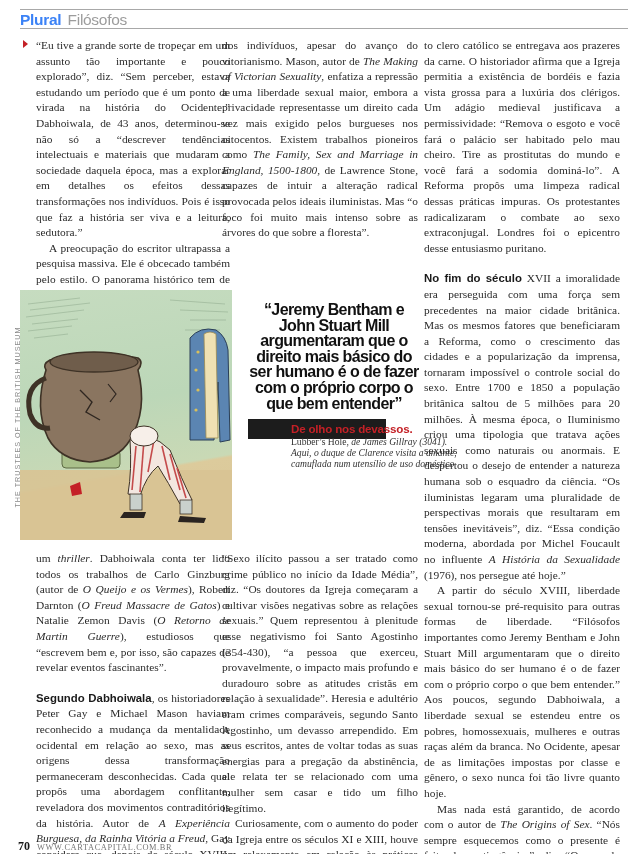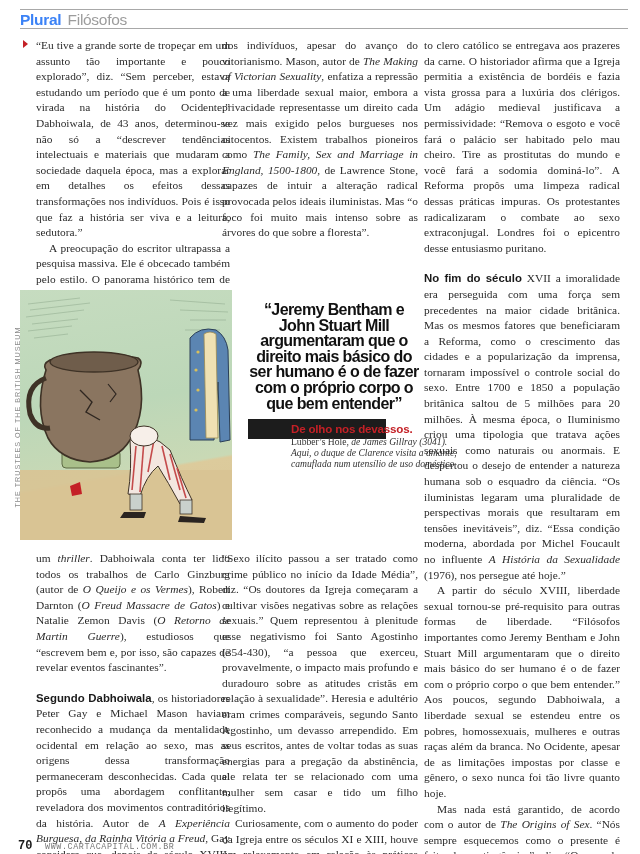--- a/index.html
+++ b/index.html
@@ -39,21 +39,21 @@
                  letter-spacing:1px; color:#8a8a8a; white-space:nowrap; width:250px; text-align:center; }
 
   .pullquote { position:absolute; left:248px; top:302px; width:172px;
                font-family:"Liberation Sans","DejaVu Sans",sans-serif; font-weight:bold;
                font-size:16px; line-height:15.6px; color:#111; letter-spacing:-0.6px;text-align:center; }
   .pq-bar { position:absolute; left:248px; top:419px; width:138px; height:20px; background:#1c1c1c; }
   .caption { position:absolute; left:248px; top:422px; width:170px; font-size:9.6px; line-height:11.2px; color:#333;margin-left:43px; }
   .caption .cap-title { font-family:"Liberation Sans","DejaVu Sans",sans-serif; font-weight:bold;
                         color:#c42026; font-size:11.6px; line-height:14px; display:block; letter-spacing:-0.2px; }
 
-  .footer { position:absolute; left:18px; top:836px; font-family:Liberation Mono, monospace; }
+  .footer { position:absolute; left:18px; top:836px; font-family:Liberation Serif, serif; }
   .footer .pnum { font-weight:bold; font-size:12px; color:#1a1a1a; }
   .footer .url { font-size:8.4px; color:#777; letter-spacing:0.6px; margin-left:3px; }
 </style>
 </head>
 <body>
 
 <div class="rule top"></div>
 <div class="section-head">
   <span class="kicker">Plural</span>
   <span class="sub">Filósofos</span>

